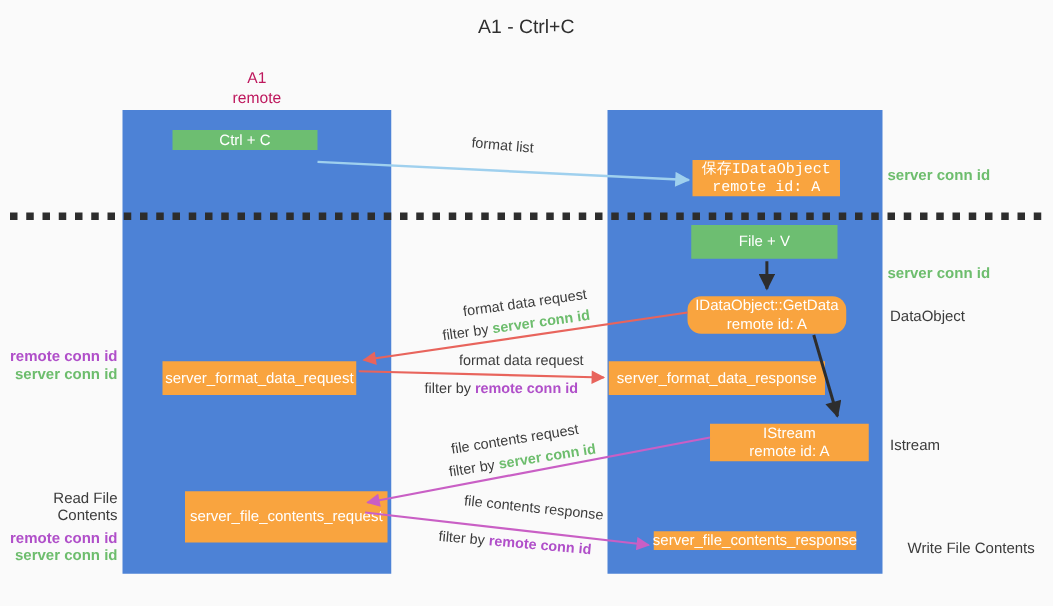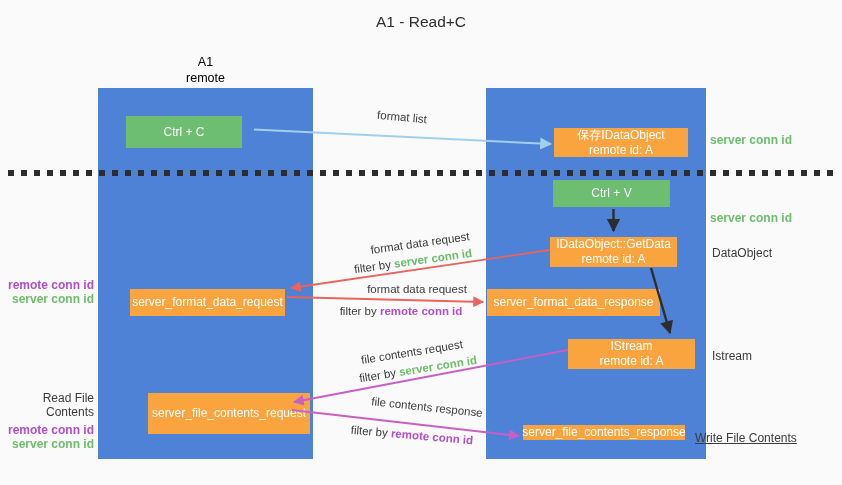--- a/index.html
+++ b/index.html
@@ -13,21 +13,21 @@
     --green-text:#6dbd6d;
     --purple-text:#b04fc9;
   }
   html,body{margin:0;padding:0;background:#fafafa;}
   .canvas{
     position:relative;width:842px;height:485px;background:#fafafa;
     font-family:"Liberation Sans",sans-serif;overflow:hidden;color:var(--ink);
   }
   .title{position:absolute;left:0;top:11px;width:842px;text-align:center;
     font-size:15.5px;line-height:1.45;color:#2f2f2f;}
-  .col-header{position:absolute;text-align:center;font-size:12.5px;line-height:1.25;color:#000000;}
+  .col-header{position:absolute;text-align:center;font-size:12.5px;line-height:1.25;color:#be185d;}
   .column{position:absolute;top:88px;height:371px;background:var(--blue);}
   .box{position:absolute;display:flex;flex-direction:column;align-items:center;justify-content:center;
     color:#fff;font-size:12px;line-height:1.25;text-align:center;white-space:nowrap;}
   .box.green{background:var(--green);}
   .box.orange{background:var(--orange);}
   .alabel{position:absolute;font-size:11.5px;color:var(--ink);white-space:nowrap;}
   .fv{font-weight:700;}
   .fv.green{color:var(--green-text);}
   .fv.purple{color:var(--purple-text);}
   .side{position:absolute;font-size:12px;white-space:nowrap;color:#3b3b3b;}
@@ -35,45 +35,45 @@
   .side.purple{color:var(--purple-text);font-weight:700;}
   .side-block{position:absolute;text-align:right;font-size:12px;line-height:14px;}
   svg.overlay{position:absolute;left:0;top:0;pointer-events:none;}
 </style>
 </head>
 <body>
 
 <div class="canvas">
 
   <div class="title">
-    <div>A1 - Read+C</div>
+    <div>A1 - Ctrl+C</div>
   </div>
 
   <div class="col-header" style="left:98px;top:55px;width:215px;">
     <div>A1</div>
     <div>remote</div>
   </div>
 
   <div class="column" style="left:98px;width:215px;"></div>
   <div class="column" style="left:486px;width:220px;"></div>
 
-  <div class="box green" style="left:126px;top:104px;width:116px;height:32px;margin-top:12px;">
+  <div class="box green" style="left:138px;top:104px;width:116px;height:16px;">
     <span>Ctrl + C</span>
   </div>
 
-  <div class="box orange" style="left:554px;top:128px;width:134px;height:29px;">
+  <div class="box orange" style="left:554px;top:128px;width:118px;height:29px;font-family:Liberation Mono, monospace;">
     <span>保存IDataObject</span>
     <span>remote id: A</span>
   </div>
 
   <div class="box green" style="left:553px;top:180px;width:117px;height:27px;">
-    <span>Ctrl + V</span>
+    <span>File + V</span>
   </div>
 
-  <div class="box orange" style="left:550px;top:237px;width:127px;height:30px;">
+  <div class="box orange" style="left:550px;top:237px;width:127px;height:30px;border-radius:11px;">
     <span>IDataObject::GetData</span>
     <span>remote id: A</span>
   </div>
 
   <div class="box orange" style="left:130px;top:277px;width:155px;height:27px;margin-top:12px;">
     <span>server_format_data_request</span>
   </div>
 
   <div class="box orange" style="left:487px;top:289px;width:173px;height:27px;">
     <span>server_format_data_response</span>
@@ -144,21 +144,21 @@
 
   <div class="alabel" style="left:427px;top:407px;transform:translate(-50%,-50%) rotate(6deg);">file contents response</div>
   <div class="alabel" style="left:412px;top:435px;transform:translate(-50%,-50%) rotate(5deg);">
     <span>filter by </span><span class="fv purple">remote conn id</span>
   </div>
 
   <div class="side green" style="left:710px;top:133px;">server conn id</div>
   <div class="side green" style="left:710px;top:211px;">server conn id</div>
   <div class="side" style="left:712px;top:246px;">DataObject</div>
   <div class="side" style="left:712px;top:349px;">Istream</div>
-  <div class="side" style="left:695px;top:431px;text-decoration:underline;">Write File Contents</div>
+  <div class="side" style="left:726px;top:431px;">Write File Contents</div>
 
   <div class="side-block" style="right:748px;top:278px;">
     <div class="side purple" style="position:static;">remote conn id</div>
     <div class="side green" style="position:static;">server conn id</div>
   </div>
 
   <div class="side-block" style="right:748px;top:391px;">
     <div style="color:#3b3b3b;">Read File Contents</div>
     <div class="side purple" style="position:static;margin-top:4px;">remote conn id</div>
     <div class="side green" style="position:static;">server conn id</div>

